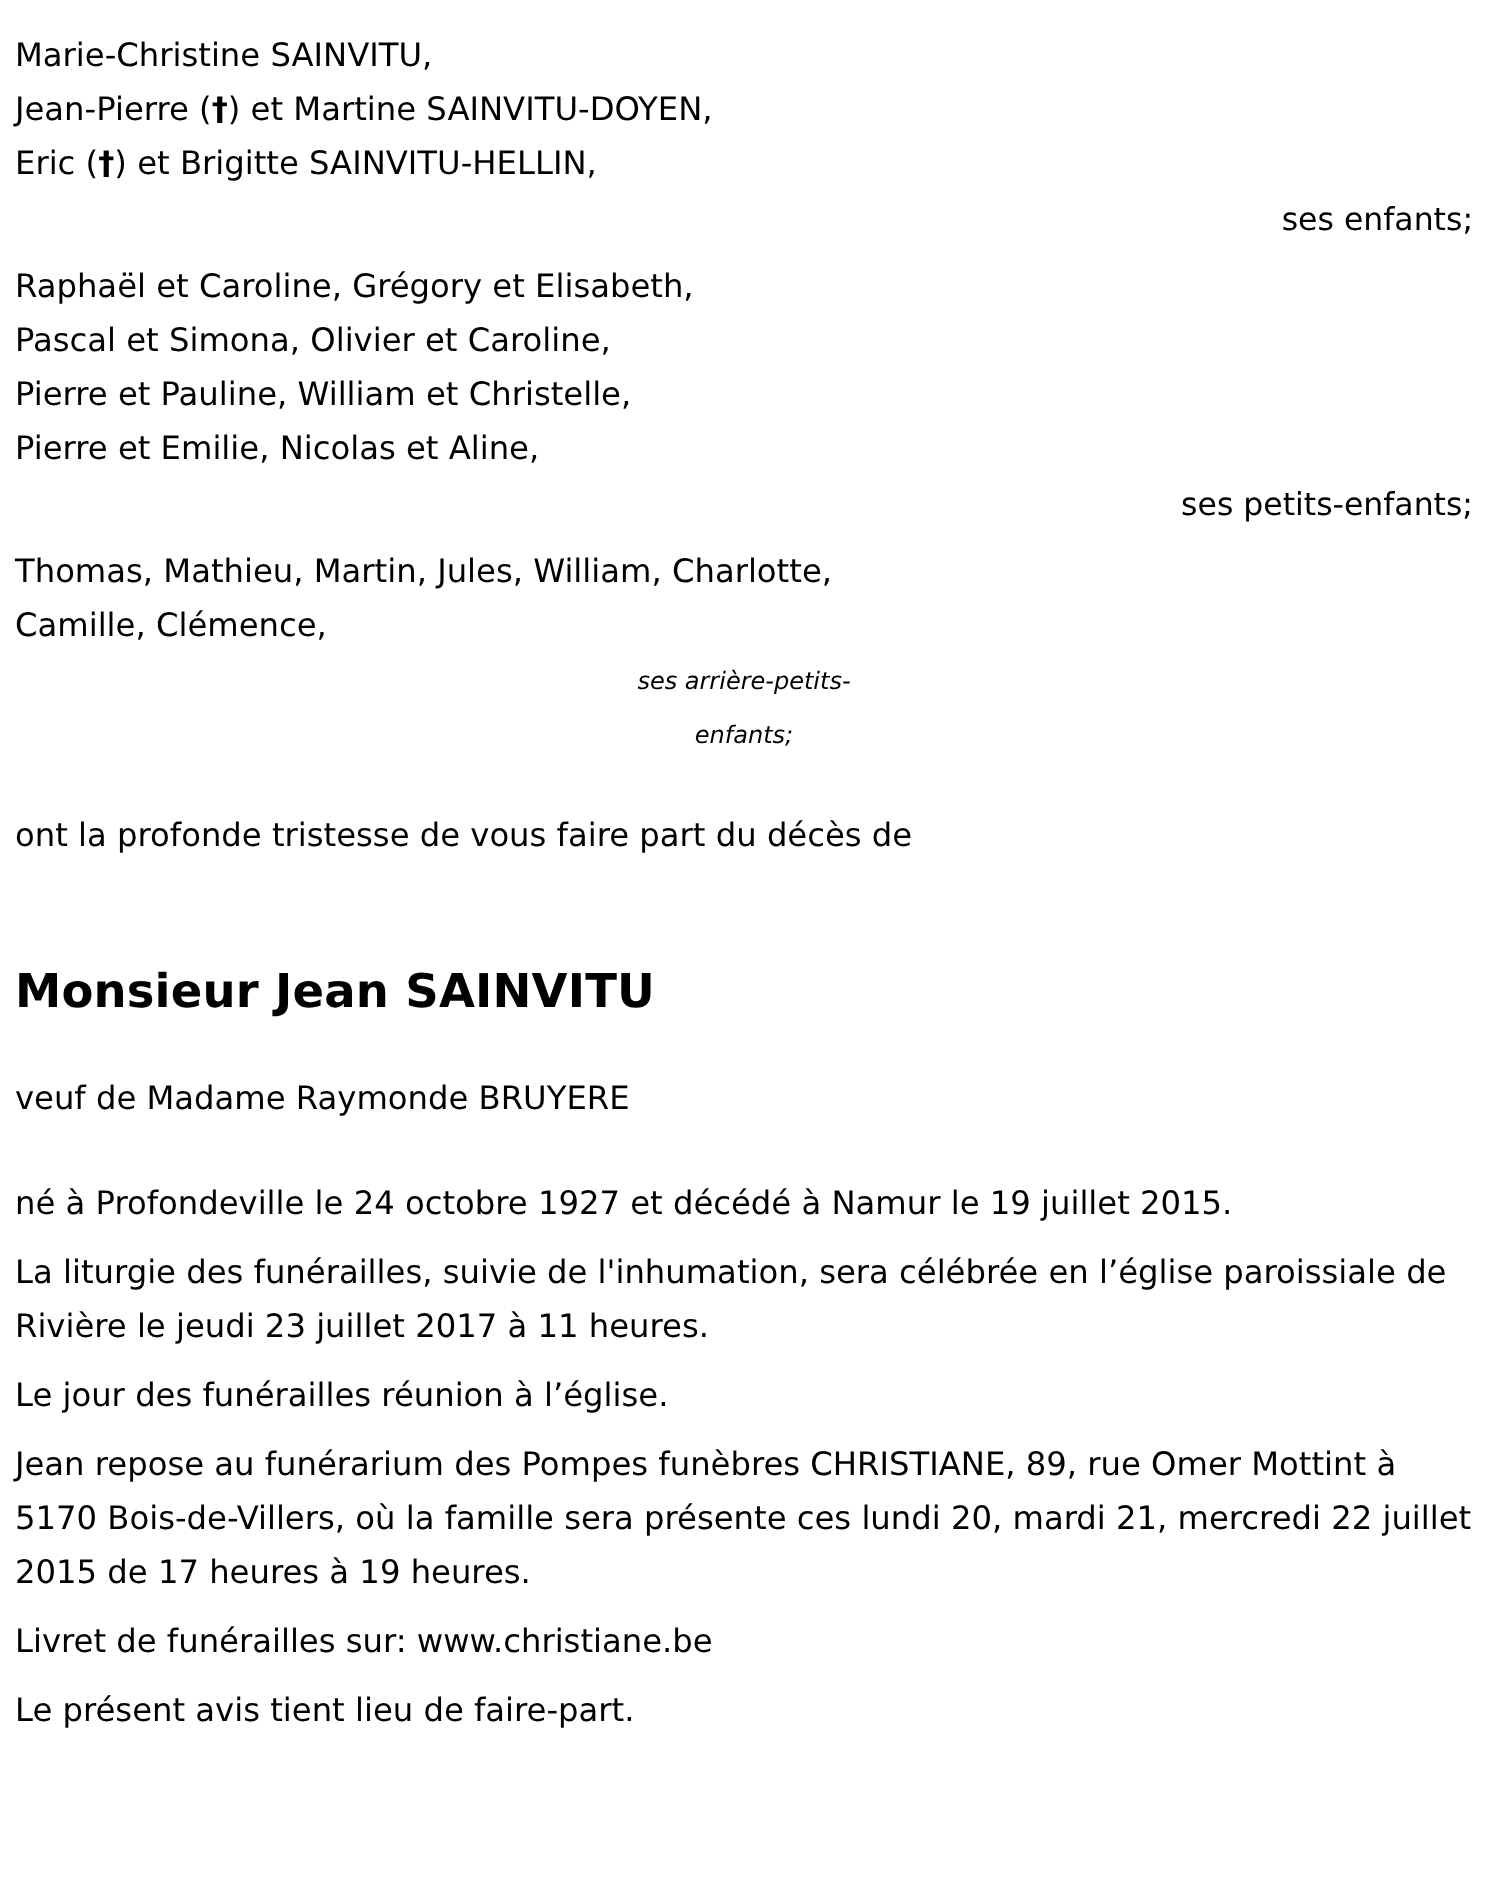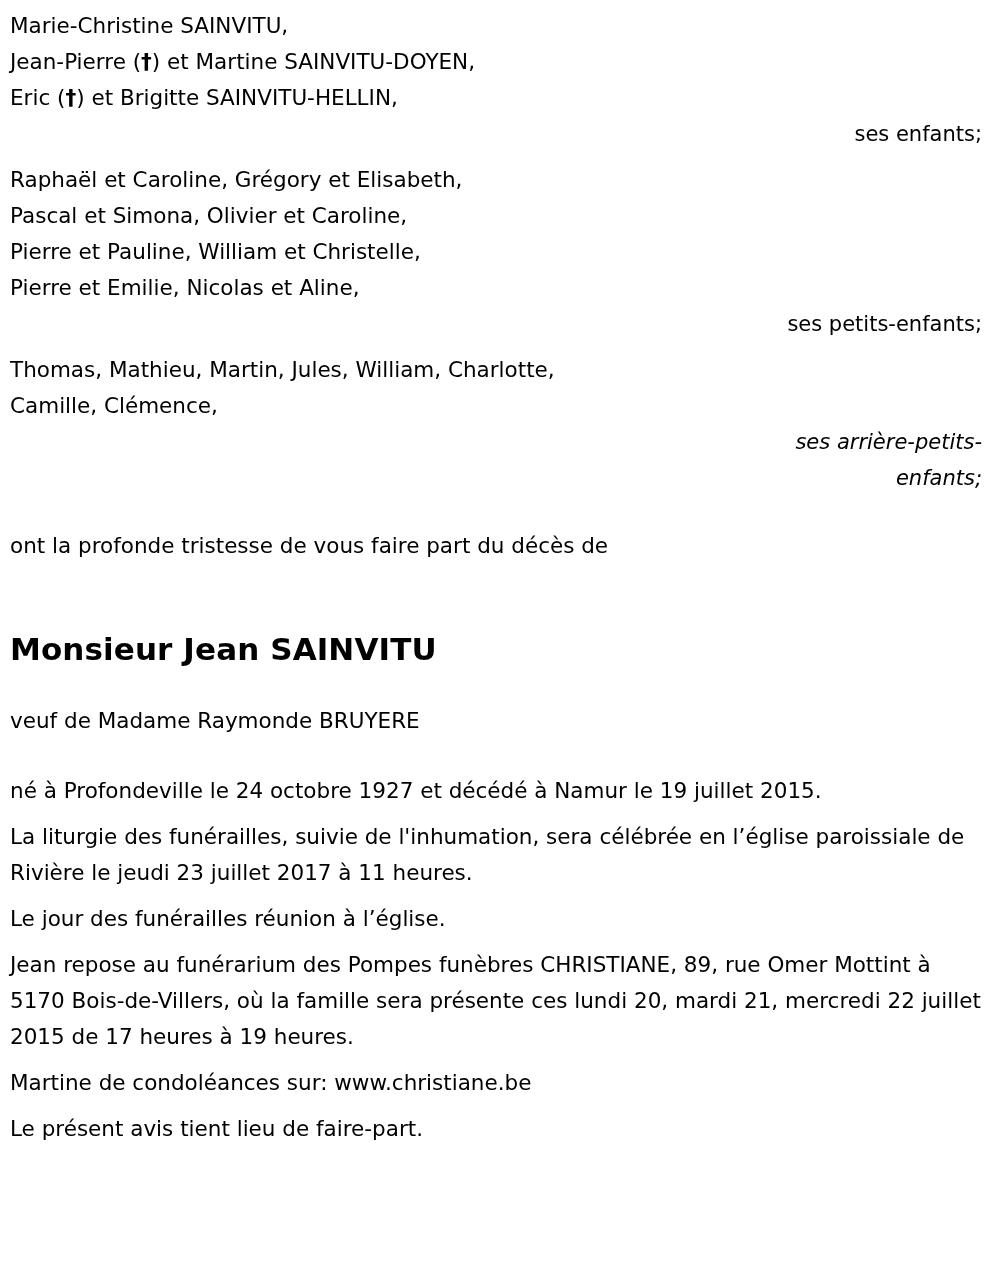--- a/index.html
+++ b/index.html
@@ -10,21 +10,21 @@
   body {
     width: 1000px;
     min-height: 1265px;
     font-family: "DejaVu Sans", "Liberation Sans", sans-serif;
     color: #000000;
     -webkit-font-smoothing: antialiased;
   }
   .notice {
     box-sizing: border-box;
     width: 1000px;
-    padding: 8px 10px 0 10px;
+    padding: 20px 10px 0 10px;
     position: relative;
   }
   .line {
     font-size: 21.5px;
     line-height: 36px;
     white-space: nowrap;
   }
   .para {
     font-size: 21.5px;
     line-height: 36px;
@@ -36,24 +36,24 @@
   .gap-sm { height: 10px; }
   .gap-md { height: 22px; }
   .gap-lg { height: 34px; }
   .relation {
     font-size: 21px;
     line-height: 36px;
     text-align: right;
     padding-right: 8px;
   }
   .relation-block {
-    font-size: 21px;
+    font-size: 16px;
     line-height: 36px;
     font-style: italic;
-    text-align: right;
+    text-align: center;
     padding-right: 8px;
   }
   .dagger {
     font-weight: 700;
   }
   .deceased-name {
     font-size: 31px;
     line-height: 40px;
     font-weight: 700;
     letter-spacing: 0.1px;
@@ -111,17 +111,17 @@
   <div class="gap-lg"></div>
 
   <div class="para">né à Profondeville le 24 octobre 1927 et décédé à Namur le 19 juillet 2015.</div>
   <div class="gap-sm"></div>
   <div class="para">La liturgie des funérailles, suivie de l'inhumation, sera célébrée en l’église paroissiale de Rivière le jeudi 23 juillet 2017 à 11 heures.</div>
   <div class="gap-sm"></div>
   <div class="para">Le jour des funérailles réunion à l’église.</div>
   <div class="gap-sm"></div>
   <div class="para">Jean repose au funérarium des Pompes funèbres CHRISTIANE, 89, rue Omer Mottint à 5170 Bois-de-Villers, où la famille sera présente ces lundi 20, mardi 21, mercredi 22 juillet 2015 de 17 heures à 19 heures.</div>
   <div class="gap-sm"></div>
-  <div class="para">Martine de condoléances sur: www.christiane.be</div>
+  <div class="para">Livret de funérailles sur: www.christiane.be</div>
   <div class="gap-sm"></div>
   <div class="para">Le présent avis tient lieu de faire-part.</div>
 
 </div>
 
 </body></html>

